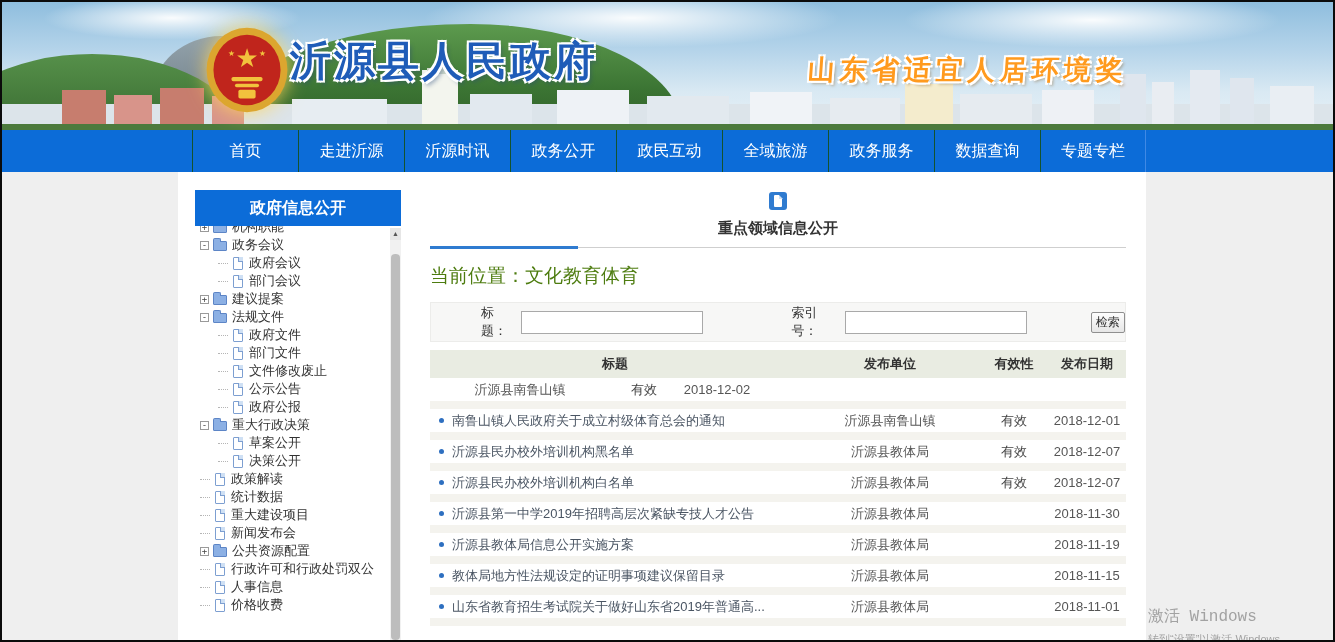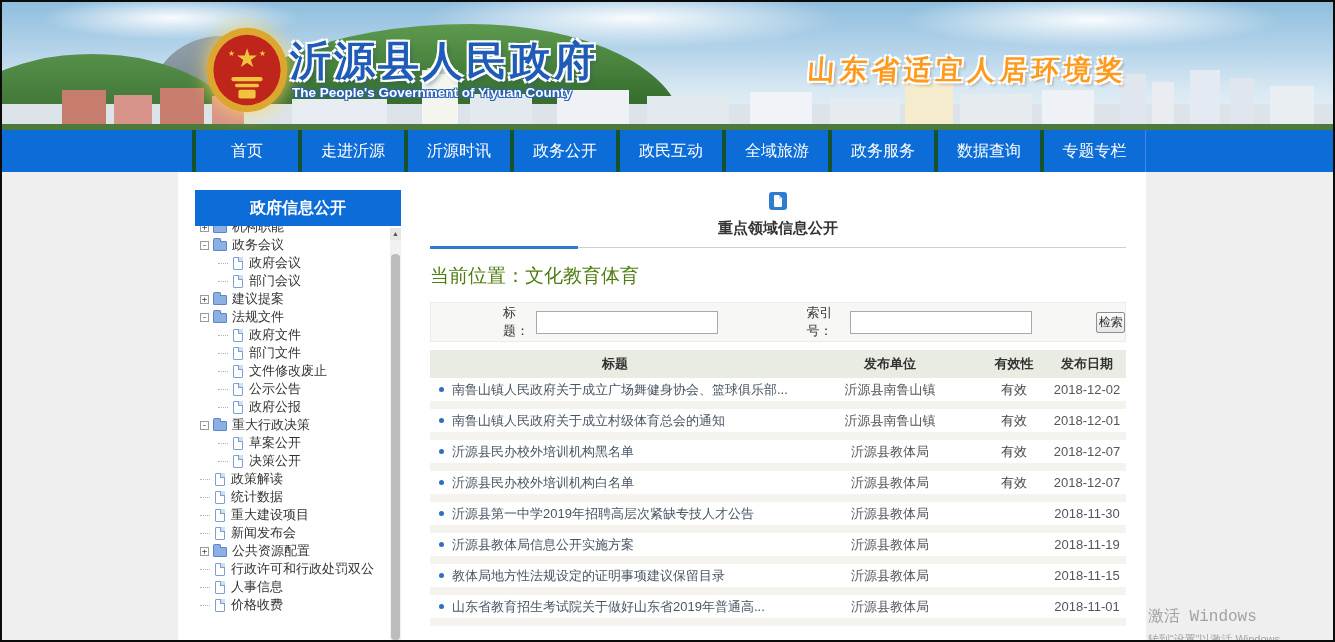--- a/index.html
+++ b/index.html
@@ -31,21 +31,21 @@
     text-shadow:-2px -2px 0 #fff,2px -2px 0 #fff,-2px 2px 0 #fff,2px 2px 0 #fff,3px 4px 4px rgba(40,70,120,.45); }
   .county-sub { position:absolute; left:290px; top:83px; font-size:13.5px; font-weight:bold; color:#fff;
     text-shadow:-1px -1px 0 #2a62b8,1px -1px 0 #2a62b8,-1px 1px 0 #2a62b8,1px 1px 0 #2a62b8; }
   .award { position:absolute; left:806px; top:50px; font-size:27px; font-weight:bold;
     letter-spacing:5px; color:#ff9a1e; transform:skewX(-4deg);
     text-shadow:-2px -2px 0 #fff,2px -2px 0 #fff,-2px 2px 0 #fff,2px 2px 0 #fff,3px 3px 3px rgba(120,70,0,.4); }
   
   .nav { position:absolute; top:128px; left:0; width:1331px; height:42px; background:#0c6cd8; }
   .nav-items { position:absolute; left:190px; top:0; height:42px; display:flex; }
   .nav-item { width:106px; line-height:42px; text-align:center; color:#fff; font-size:16px;
-    border-left:4px solid #14532d; cursor:pointer; }
+    border-left:1px solid #14532d; cursor:pointer; }
   .nav-item:last-child { border-right:1px solid #4089e5; }
   
   .content { position:absolute; top:170px; left:176px; width:968px; height:468px; background:#fff; }
   
   .sidebar { position:absolute; left:17px; top:18px; width:206px; height:450px; }
   .side-header { position:relative; z-index:3; height:36px; background:#0c6cd8; color:#fff;
     font-size:16px; font-weight:bold; text-align:center; line-height:36px; }
   .tree { position:absolute; z-index:1; left:2px; top:28px; width:192px; }
   .titem { display:flex; align-items:center; height:18px; font-size:13px; color:#333;
     white-space:nowrap; cursor:pointer; }
@@ -72,21 +72,21 @@
   .doc-icon { width:18px; height:18px; background:#2f7bd0; border-radius:3px; position:relative; }
   .doc-icon::before { content:''; position:absolute; left:5px; top:3px; width:8px; height:12px; background:#fff; border-radius:1px; }
   .doc-icon::after { content:''; position:absolute; right:4px; top:3px; border:2px solid #2f7bd0;
     border-left-color:#cfe2f5; border-bottom-color:#cfe2f5; }
   .sec-title { font-size:15px; font-weight:bold; color:#333; }
   .sec-underline { position:relative; margin-top:9px; border-bottom:1px solid #cfcfcf; }
   .sec-underline::before { content:''; position:absolute; left:0; bottom:-2px; width:148px; height:3px; background:#2f7bd0; }
   .crumb { margin-top:15px; font-size:19px; color:#4d7c0f; }
   .search-bar { margin-top:13px; height:40px; background:#f7f7f6; border:1px solid #ececea;
     display:flex; align-items:center; font-size:13px; color:#333; }
-  .lb1 { margin-left:72px; }
+  .lb1 { margin-left:50px; }
   .lb2 { margin-left:88px; }
   .s-input { width:182px; height:23px; border:1px solid #a9a9a9; background:#fff; margin-left:2px;
     font-size:13px; padding:0 4px; outline:none; }
   .s-btn { margin-left:64px; width:35px; height:21px; font-size:12px; color:#333;
     background:linear-gradient(#fdfdfd,#e6e6e6); border:1px solid #8f8f8f; border-radius:2px; cursor:pointer; }
   .table { margin-top:8px; }
   .thead { display:flex; height:28px; background:#e9ece2; align-items:center; }
   .hc { font-size:13px; font-weight:bold; color:#333; text-align:center; }
   .hc0 { width:370px; } .hc1 { width:180px; } .hc2 { width:68px; } .hc3 { width:78px; }
   .trow { display:flex; align-items:center; height:31px; background:#fff; border-bottom:8px solid #f4f3ee; }
@@ -140,21 +140,20 @@
     <ellipse cx="50" cy="50" rx="47" ry="49" fill="#dca62f"></ellipse>
     <ellipse cx="50" cy="50" rx="39" ry="41" fill="#c0251c"></ellipse>
     <text x="50" y="46" font-size="30" fill="#f2c33d" text-anchor="middle">★</text>
     <text x="32" y="34" font-size="9" fill="#f2c33d" text-anchor="middle">★</text>
     <text x="68" y="34" font-size="9" fill="#f2c33d" text-anchor="middle">★</text>
     <rect x="32" y="58" width="36" height="5" rx="2" fill="#f2c33d"></rect>
     <rect x="36" y="66" width="28" height="4" rx="2" fill="#f2c33d"></rect>
     <rect x="40" y="73" width="20" height="10" rx="2" fill="#f2c33d"></rect>
   </svg>
   <div class="county-title">沂源县人民政府</div>
-  <div class="county-sub">The People's Government of Yiyuan County</div>
   <div class="award">山东省适宜人居环境奖</div>
 </div>
 
 <div class="nav">
   <div class="nav-items">
       <div class="nav-item">首页</div>
       <div class="nav-item">走进沂源</div>
       <div class="nav-item">沂源时讯</div>
       <div class="nav-item">政务公开</div>
       <div class="nav-item">政民互动</div>
@@ -305,24 +304,20 @@
 
     <div class="table">
       <div class="thead">
           <div class="hc hc0">标题</div>
           <div class="hc hc1">发布单位</div>
           <div class="hc hc2">有效性</div>
           <div class="hc hc3">发布日期</div>
         </div>
       <div class="tbody">
           <div class="trow">
-            <div class="c c-title">
-              <span class="bullet"></span>
-              <span class="dlink">南鲁山镇人民政府关于成立广场舞健身协会、篮球俱乐部...</span>
-            </div>
             <div class="c c-unit">沂源县南鲁山镇</div>
             <div class="c c-val">有效</div>
             <div class="c c-date">2018-12-02</div>
           </div>
           <div class="trow">
             <div class="c c-title">
               <span class="bullet"></span>
               <span class="dlink">南鲁山镇人民政府关于成立村级体育总会的通知</span>
             </div>
             <div class="c c-unit">沂源县南鲁山镇</div>

